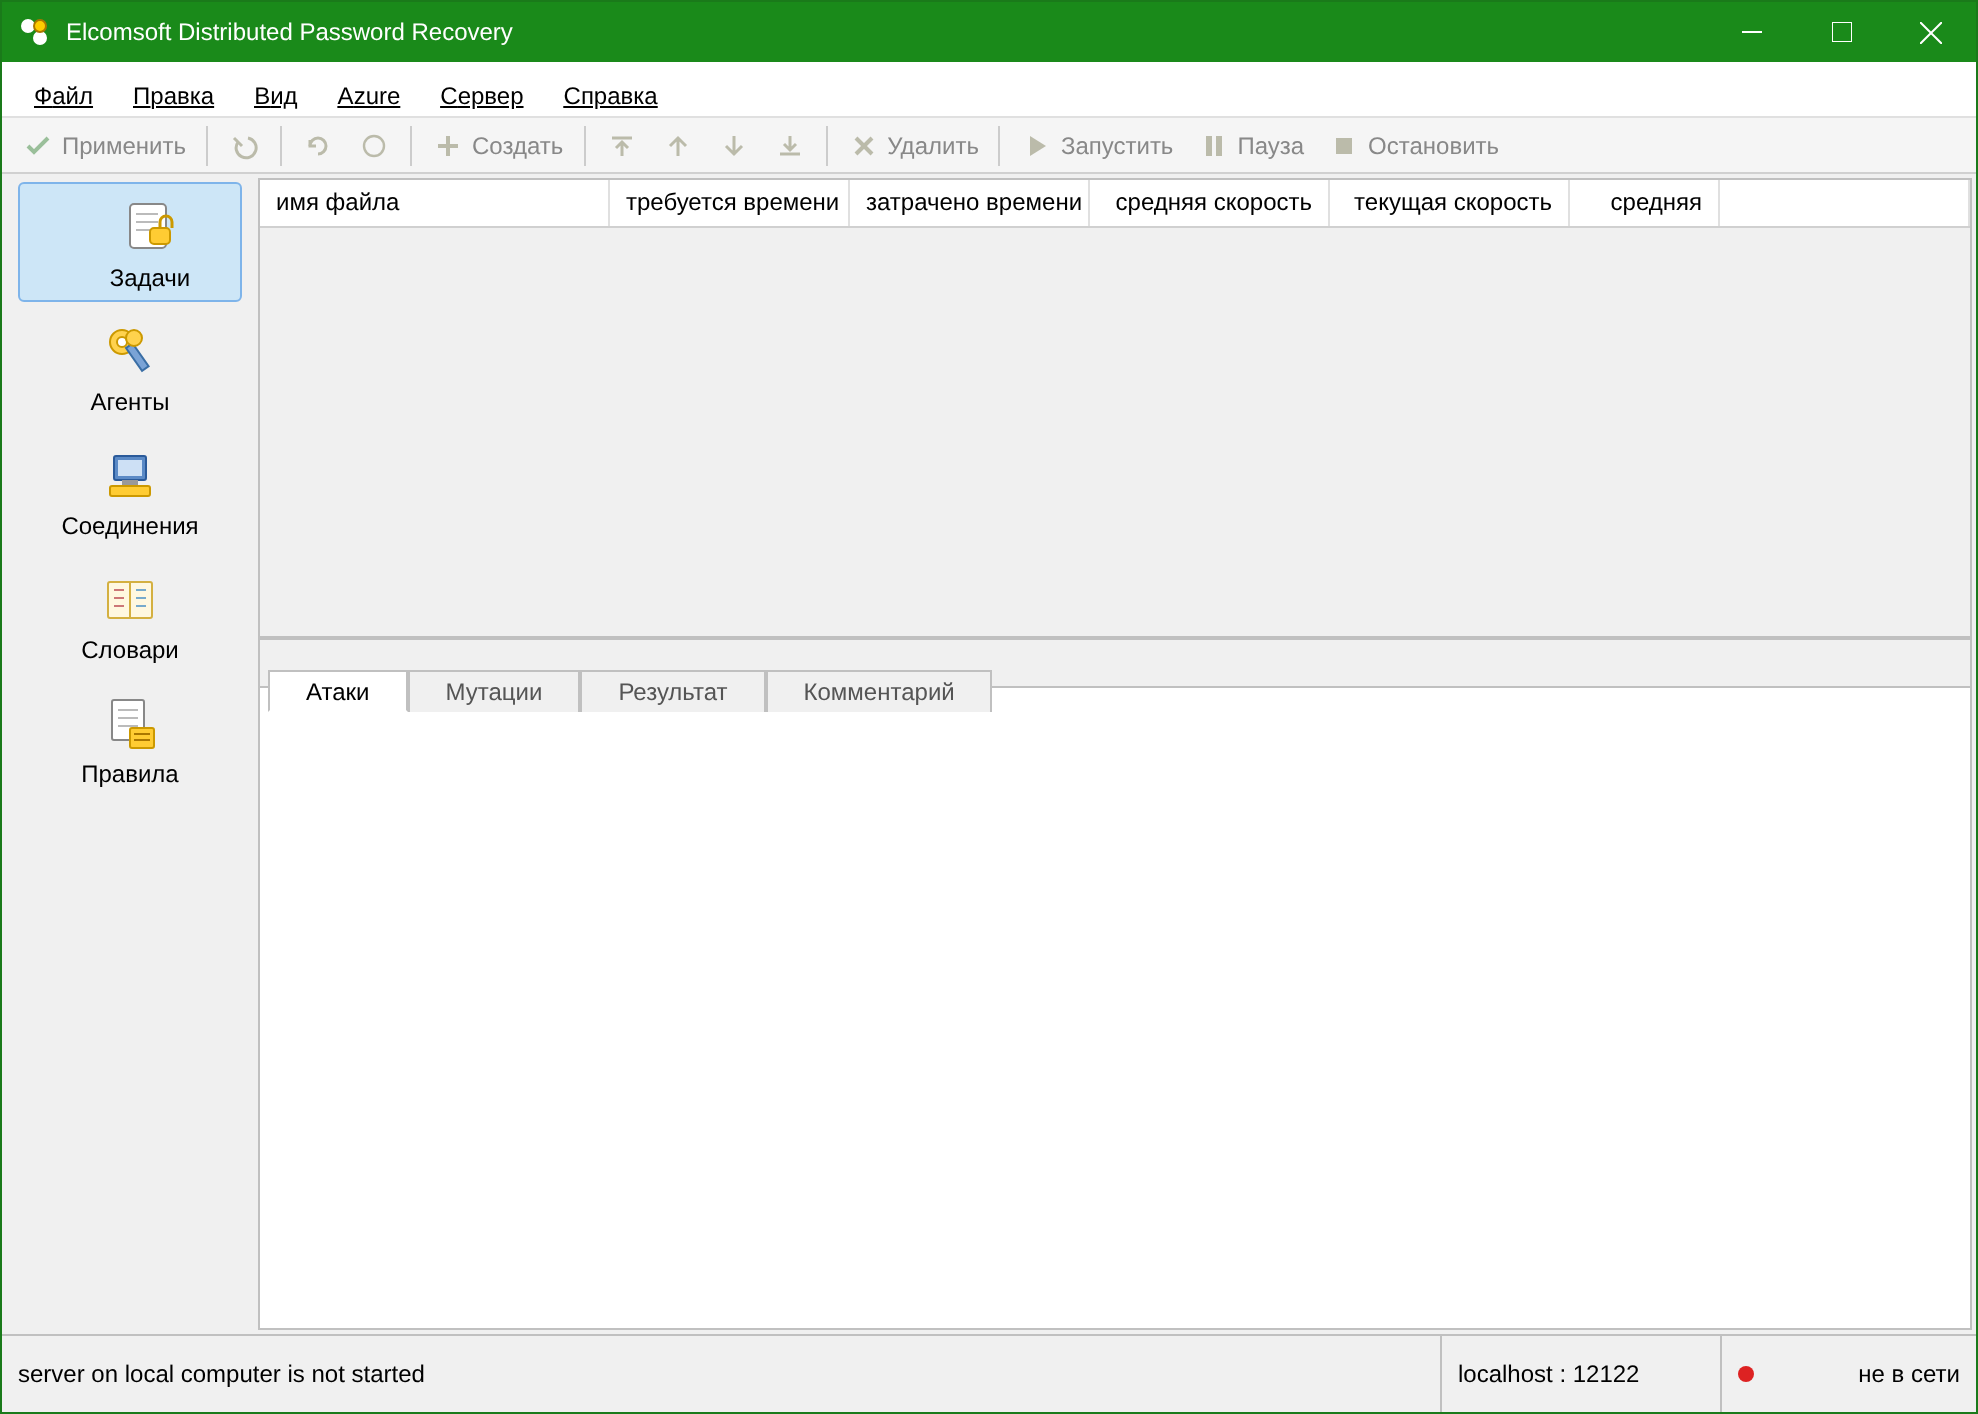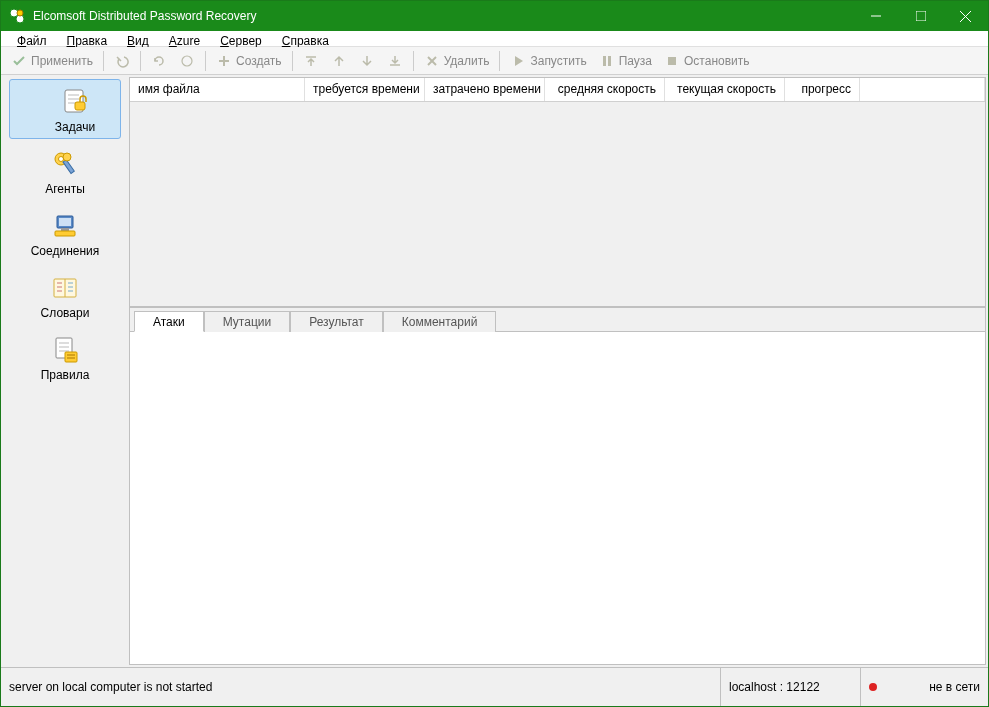--- a/index.html
+++ b/index.html
@@ -32,25 +32,26 @@
   .titlebar-controls { display: flex; }
   .titlebar-btn {
     width: 45px; height: 30px;
     display: flex; align-items: center; justify-content: center;
     color: #fff;
   }
   .titlebar-btn svg { stroke: #fff; }
   
   .menubar {
     background: #fff;
-    height: 16px;
-    display: flex;
-    align-items: flex-start;
+    height: 28px;
+    display: flex;
+    align-items: flex-end;
     padding: 0 6px;
     border-bottom: 1px solid #e0e0e0;
+    text-decoration: underline;
   }
   .menu-item {
     padding: 3px 10px;
     cursor: default;
   }
   .menu-item u { text-decoration: underline; }
   
   .toolbar {
     background: #f5f5f5;
     height: 28px;
@@ -169,21 +170,21 @@
     height: 24px;
     border-bottom: 1px solid #c0c0c0;
   }
   .tab {
     padding: 3px 18px;
     border: 1px solid #c0c0c0;
     border-bottom: none;
     background: #f0f0f0;
     margin-right: 0px;
     position: relative;
-    top: 1px;
+    top: 13px;
     color: #555;
   }
   .tab.active {
     background: #fff;
     border-bottom: 1px solid #fff;
     color: #000;
   }
   .tab-content {
     flex: 1;
     background: #fff;
@@ -437,21 +438,21 @@
   </div>
 
   <div class="content">
     <div class="table-wrap">
       <div class="table-header">
         <div class="th th-filename">имя файла</div>
         <div class="th th-reqtime">требуется времени</div>
         <div class="th th-spenttime">затрачено времени</div>
         <div class="th th-avgspeed">средняя скорость</div>
         <div class="th th-curspeed">текущая скорость</div>
-        <div class="th th-progress">прогресс</div>
+        <div class="th th-progress">средняя</div>
         <div class="th th-status">статус</div>
         <div class="th th-spacer"></div>
       </div>
       <div class="table-body"></div>
     </div>
     <div class="tabs-wrap">
       <div class="tabs">
         <div class="tab active">Атаки</div>
         <div class="tab">Мутации</div>
         <div class="tab">Результат</div>

